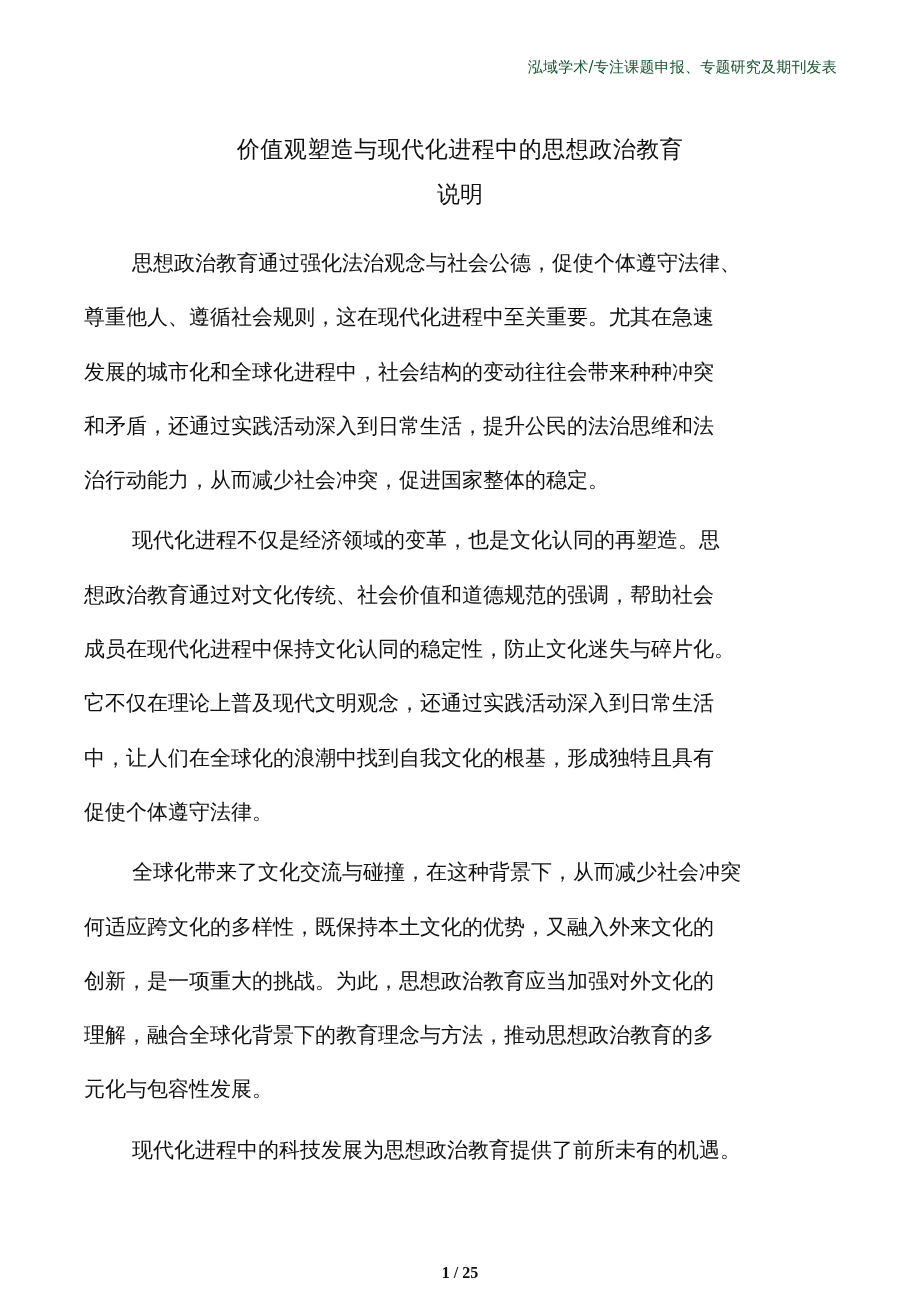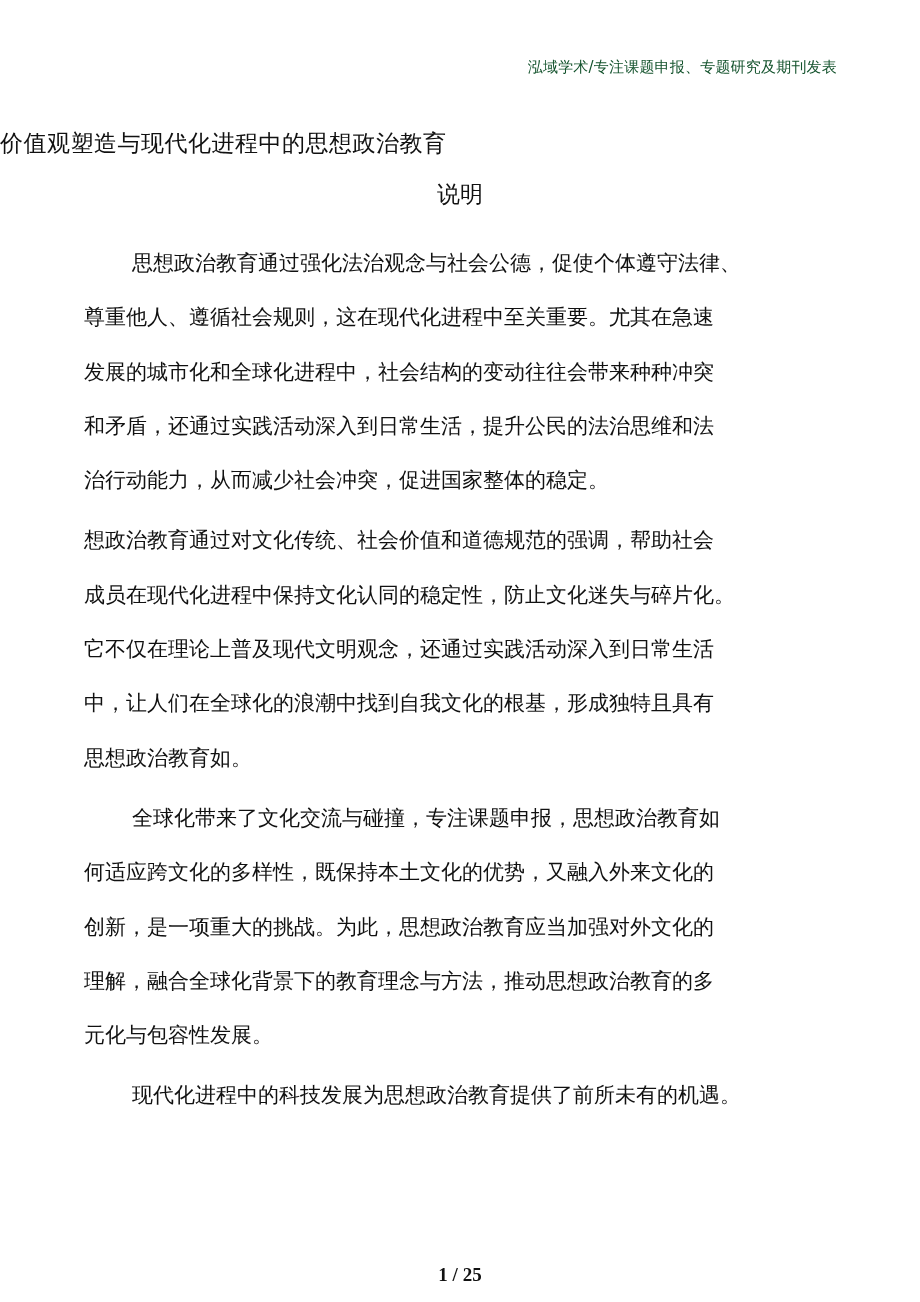--- a/index.html
+++ b/index.html
@@ -22,22 +22,22 @@
       font-family: "DejaVu Sans", "Liberation Sans", sans-serif;
       font-size: 15px;
       letter-spacing: 0.2px;
       color: #14532d;
       white-space: nowrap;
     }
     .doc-title {
       position: absolute;
       left: 0;
       width: 920px;
-      top: 126px;
-      text-align: left;
+      top: 132px;
+      text-align: center;
       font-family: "DejaVu Sans", "Liberation Sans", sans-serif;
       font-size: 23px;
       line-height: 34px;
       margin: 0;
       font-weight: normal;
       letter-spacing: 0.5px;
     }
     .section-heading {
       position: absolute;
       left: 0;
@@ -70,21 +70,21 @@
     .line.indent {
       padding-left: 48px;
     }
     .page-footer {
       position: absolute;
       left: 0;
       width: 920px;
       top: 1264px;
       text-align: center;
       font-family: "Liberation Serif", "DejaVu Serif", serif;
-      font-size: 19px;
+      font-size: 16px;
       font-weight: bold;
       color: #111111;
     }
   </style>
 </head>
 <body>
 
 <div class="page-header">泓域学术/专注课题申报、专题研究及期刊发表</div>
 
 <h1 class="doc-title">价值观塑造与现代化进程中的思想政治教育</h1>
@@ -93,28 +93,29 @@
 
 <div class="body">
   <p class="para">
     <span class="line indent">思想政治教育通过强化法治观念与社会公德，促使个体遵守法律、</span>
     <span class="line">尊重他人、遵循社会规则，这在现代化进程中至关重要。尤其在急速</span>
     <span class="line">发展的城市化和全球化进程中，社会结构的变动往往会带来种种冲突</span>
     <span class="line">和矛盾，还通过实践活动深入到日常生活，提升公民的法治思维和法</span>
     <span class="line">治行动能力，从而减少社会冲突，促进国家整体的稳定。</span>
   </p>
   <p class="para">
+    <span class="line indent">现代化进程不仅是经济领域的变革，也是文化认同的再塑造。思</span>
     <span class="line">想政治教育通过对文化传统、社会价值和道德规范的强调，帮助社会</span>
     <span class="line">成员在现代化进程中保持文化认同的稳定性，防止文化迷失与碎片化。</span>
     <span class="line">它不仅在理论上普及现代文明观念，还通过实践活动深入到日常生活</span>
     <span class="line">中，让人们在全球化的浪潮中找到自我文化的根基，形成独特且具有</span>
-    <span class="line">思想政治教育如。</span>
+    <span class="line">促使个体遵守法律。</span>
   </p>
   <p class="para">
-    <span class="line indent">全球化带来了文化交流与碰撞，专注课题申报，思想政治教育如</span>
+    <span class="line indent">全球化带来了文化交流与碰撞，在这种背景下，从而减少社会冲突</span>
     <span class="line">何适应跨文化的多样性，既保持本土文化的优势，又融入外来文化的</span>
     <span class="line">创新，是一项重大的挑战。为此，思想政治教育应当加强对外文化的</span>
     <span class="line">理解，融合全球化背景下的教育理念与方法，推动思想政治教育的多</span>
     <span class="line">元化与包容性发展。</span>
   </p>
   <p class="para">
     <span class="line indent">现代化进程中的科技发展为思想政治教育提供了前所未有的机遇。</span>
   </p>
 </div>
 

